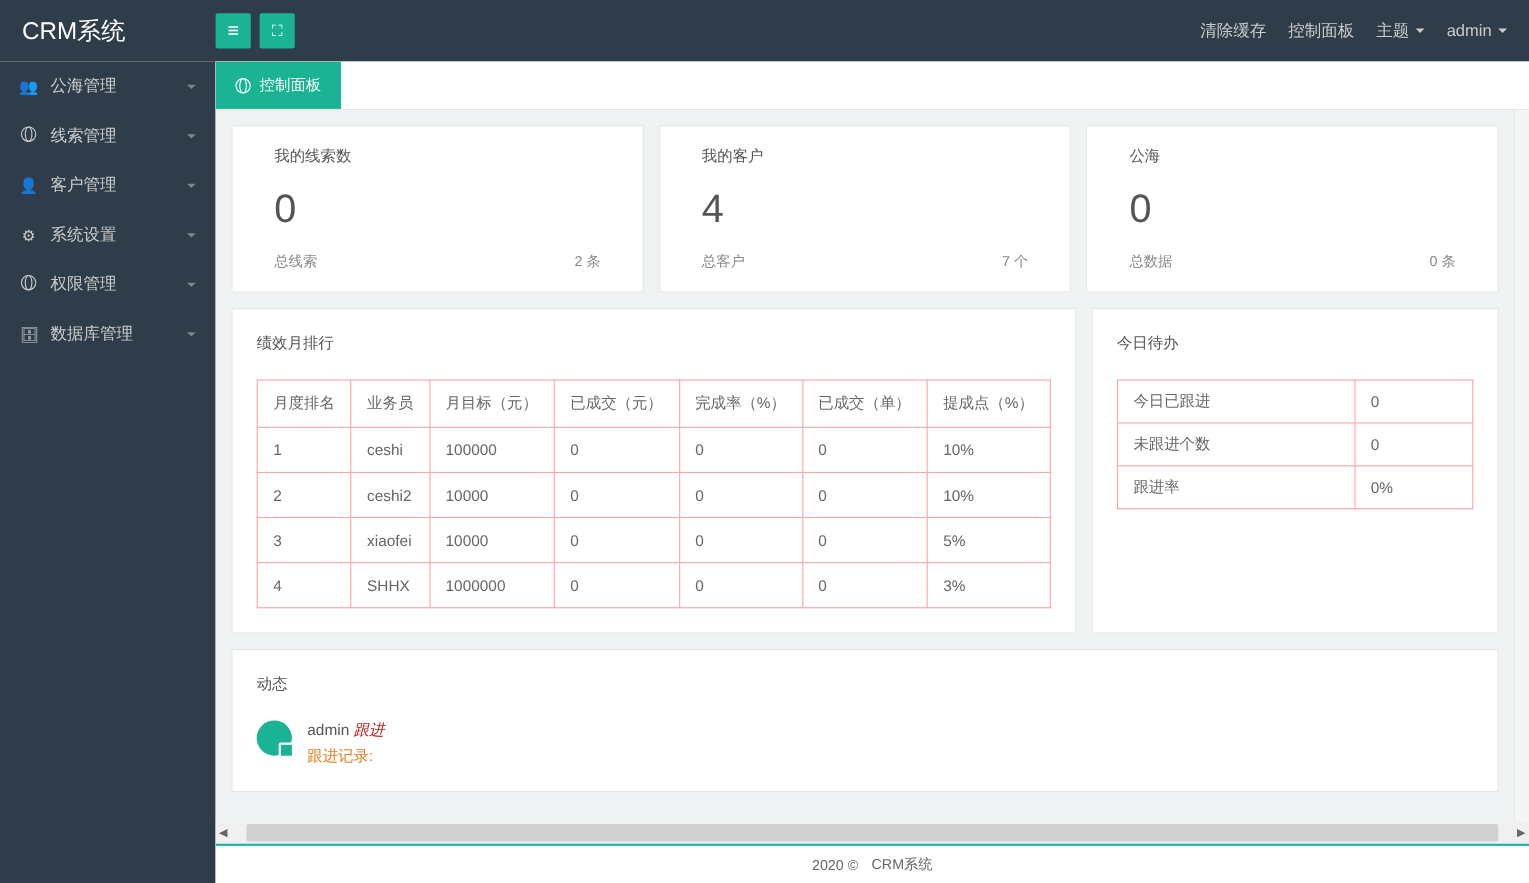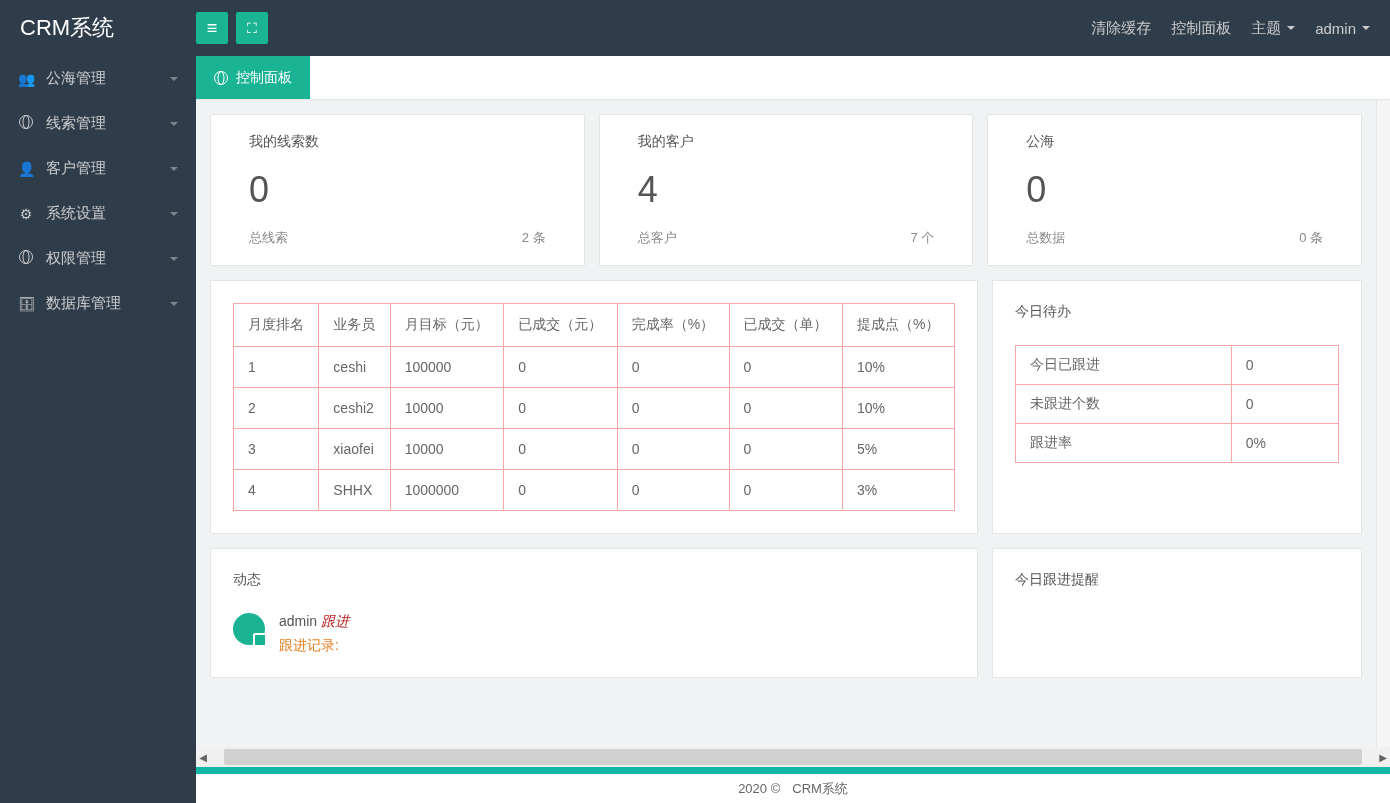--- a/index.html
+++ b/index.html
@@ -35,21 +35,21 @@
 th{background:#fff}
 .todo-tbl td{padding:10px 14px}
 .feed{display:flex;gap:14px;align-items:flex-start}
 .avatar{width:32px;height:32px;background:#1ab394;border-radius:50%;position:relative}
 .avatar::after{content:"";position:absolute;width:10px;height:10px;background:#1ab394;border:2px solid #fff;bottom:-2px;right:-2px;border-radius:2px}
 .feed-body{flex:1}
 .feed-user{color:#555}
 .feed-act{color:#b91c1c;font-style:italic}
 .feed-rec{color:#e67e22;margin-top:6px}
 .feed-time{color:#999;margin-top:4px;font-size:13px}
-.footer{height:36px;background:#fff;border-top:7px solid #14b8a6;display:flex;align-items:center;justify-content:center;color:#666;font-size:13px;gap:12px}
+.footer{height:36px;background:#fff;border-top:2px solid #14b8a6;display:flex;align-items:center;justify-content:center;color:#666;font-size:13px;gap:12px}
 .hscroll{height:20px;background:#f0f0f0;display:flex;align-items:center}
 .hscroll-track{flex:1;height:16px;background:#d0d0d0;margin:0 14px;border-radius:2px}
 .hscroll-arrow{width:14px;text-align:center;color:#666;cursor:pointer;font-size:10px}
 .vscroll{width:14px;background:#f5f5f5;border-left:1px solid #e5e5e5}
 .content-wrap{display:flex;flex:1;overflow:hidden}
 .globe-icon{width:14px;height:14px;border:1.5px solid currentColor;border-radius:50%;position:relative;display:inline-block}
 .globe-icon::before{content:"";position:absolute;left:50%;top:-1px;bottom:-1px;width:5px;border:1.5px solid currentColor;border-radius:50%;transform:translateX(-50%)}
 .menu-icon::before{content:"≡";font-size:18px}
 .expand-icon::before{content:"⛶";font-size:14px}
 </style>
@@ -151,20 +151,21 @@
             <div class="card-num">0</div>
             <div class="card-ft">
                 <span>总数据</span>
                 <span>0 条</span>
               </div>
           </div>
         </div>
 
         <div class="row">
           <div class="panel panel-l">
+            <div class="panel-title">绩效月排行</div>
             <table>
               <thead>
                   <tr id="rank-head">
                     <th>月度排名</th>
                     <th>业务员</th>
                     <th>月目标（元）</th>
                     <th>已成交（元）</th>
                     <th>完成率（%）</th>
                     <th>已成交（单）</th>
                     <th>提成点（%）</th>
@@ -235,23 +236,20 @@
           <div class="panel panel-l">
             <div class="panel-title">动态</div>
             <div class="feed">
               <div class="avatar"></div>
               <div class="feed-body">
                 <div><span class="feed-user">admin</span> <span class="feed-act">跟进</span></div>
                 <div class="feed-rec">跟进记录:</div>
               </div>
             </div>
           </div>
-          <div class="panel panel-r">
-            <div class="panel-title">今日跟进提醒</div>
-          </div>
         </div>
 
       </div>
       <div class="vscroll"></div>
     </div>
 
     <div class="hscroll">
       <span class="hscroll-arrow">◀</span>
       <div class="hscroll-track"></div>
       <span class="hscroll-arrow">▶</span>

